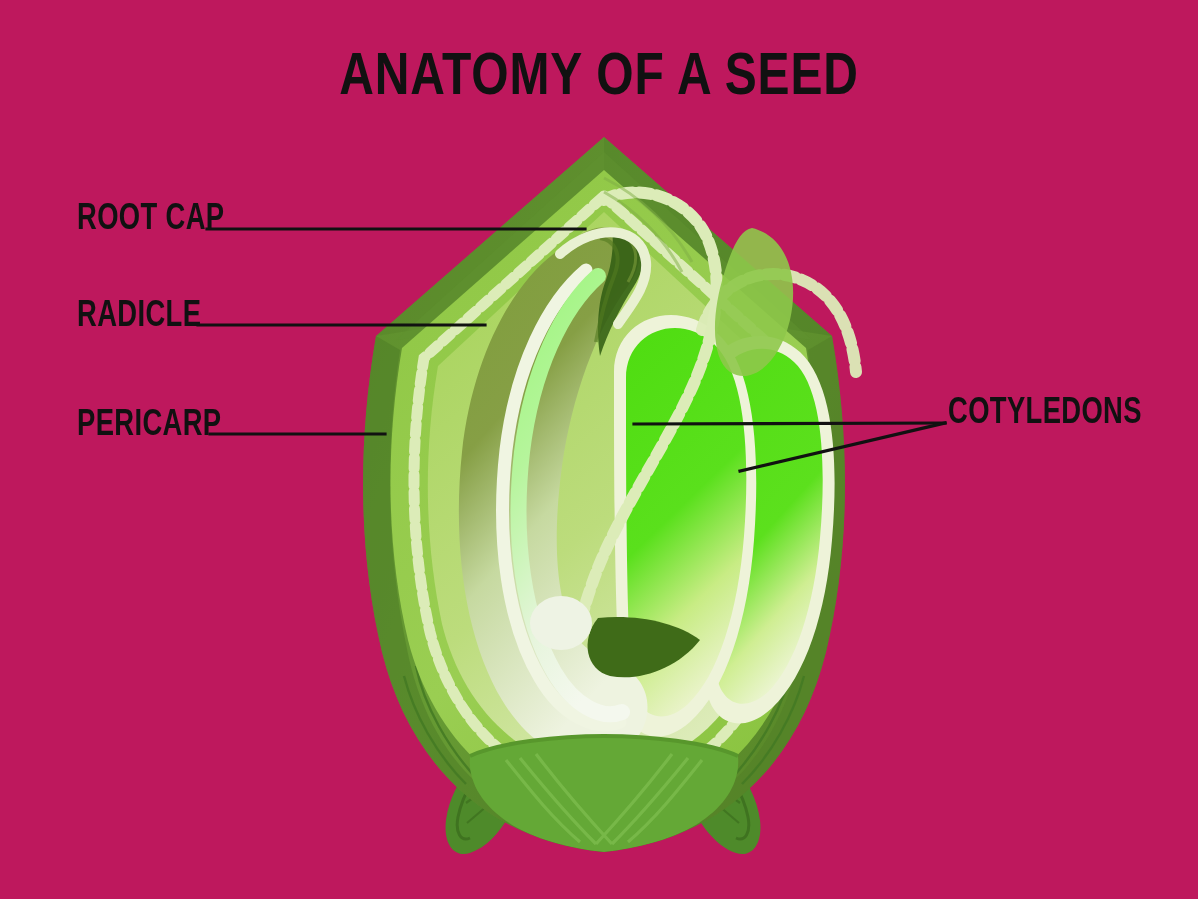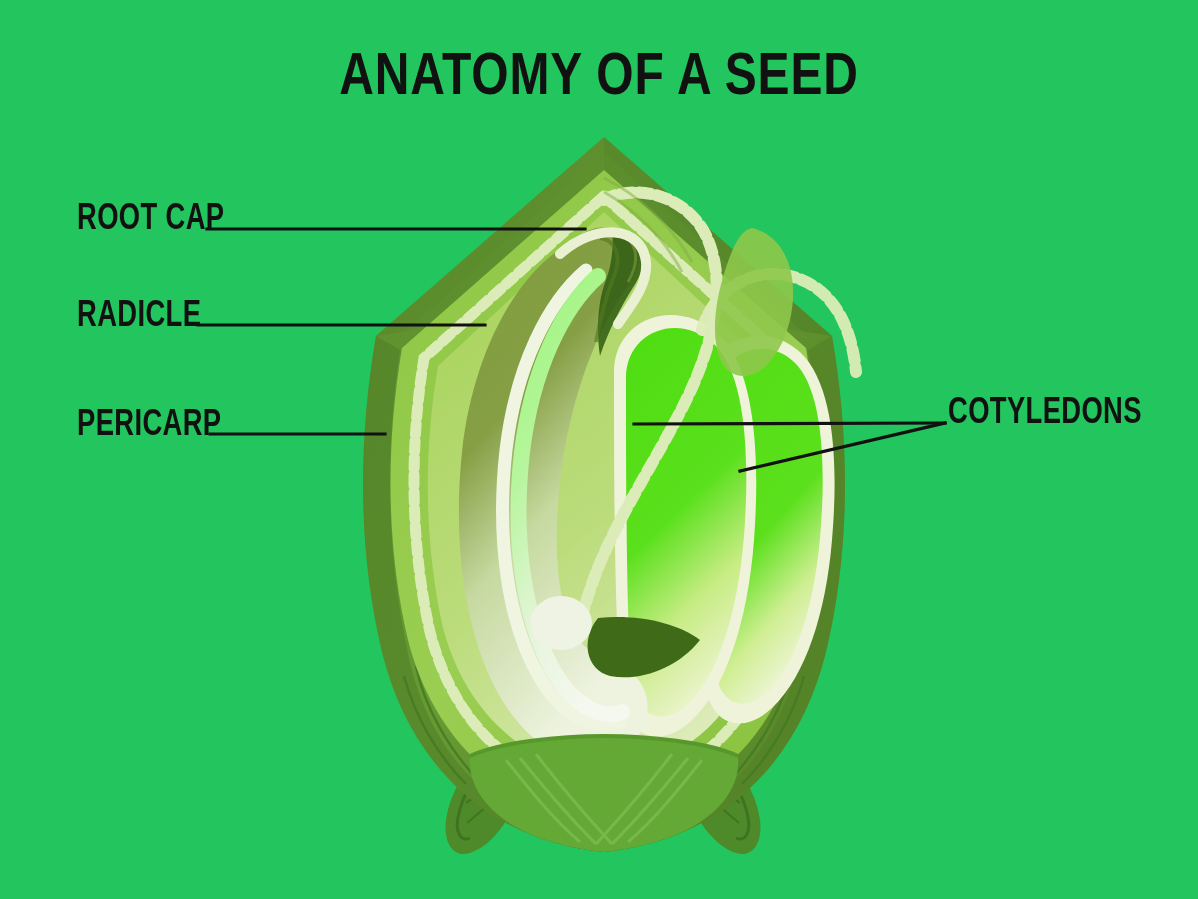--- a/index.html
+++ b/index.html
@@ -1,18 +1,18 @@
 <!DOCTYPE html>
 <html><head>
 <meta charset="utf-8">
 <style>
   html,body{margin:0;padding:0;background:#ffffff;}
   body{width:1198px;height:899px;overflow:hidden;
        font-family:"Liberation Sans",sans-serif;}
-  #page{position:relative;width:1198px;height:899px;background:#22c55e;}
+  #page{position:relative;width:1198px;height:899px;background:#be185d;}
 
   #title{
     position:absolute;left:0;top:44px;width:1198px;
     text-align:center;
     font-family:"Liberation Sans",sans-serif;
     font-weight:bold;font-size:60px;line-height:60px;
     letter-spacing:1px;color:#111111;
     transform:scaleX(0.80);transform-origin:50% 0;
     white-space:nowrap;
   }

